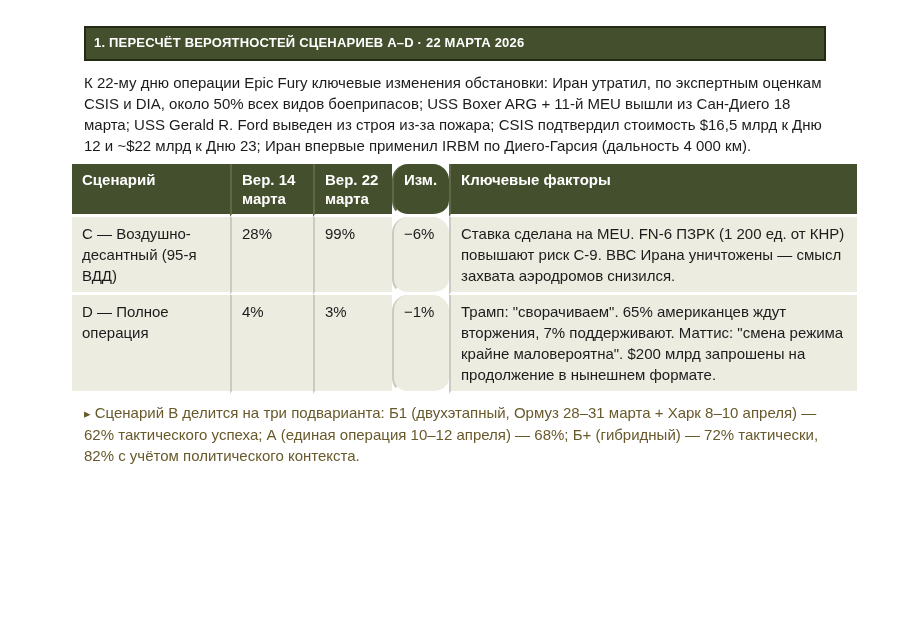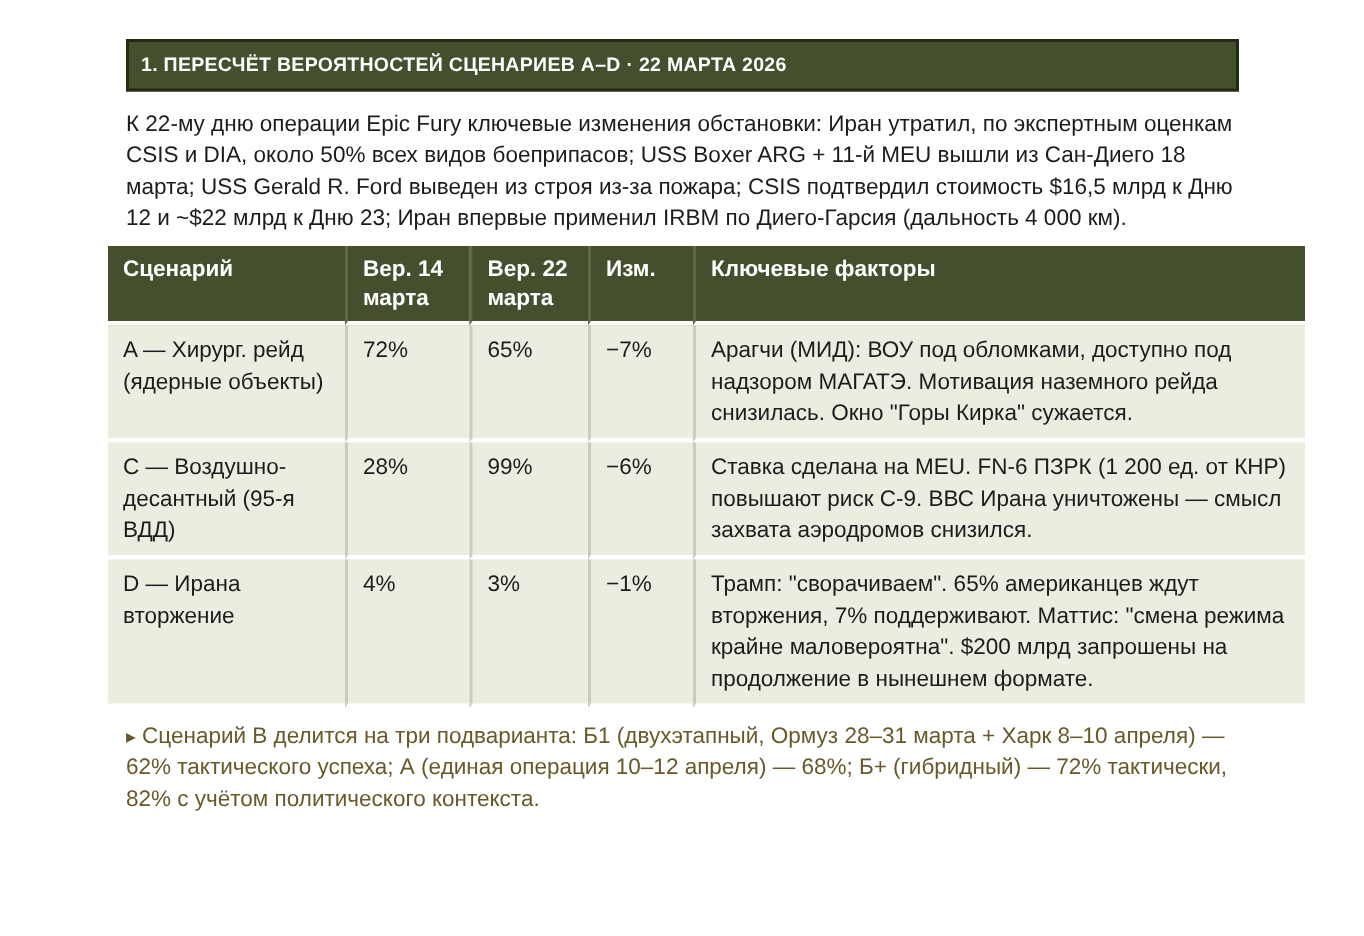--- a/index.html
+++ b/index.html
@@ -74,21 +74,21 @@
     background: var(--row-bg);
     vertical-align: top;
     padding: 6px 10px;
     line-height: 21px;
     border-bottom: 3px solid var(--page-bg);
   }
   table.scenarios td + td { border-left: 2px solid var(--cell-separator); }
   .c1 { width: 158px; }
   .c2 { width: 83px; }
   .c3 { width: 79px; }
-  .c4 { width: 70px; }
+  .c4 { width: 57px; border-radius: 16px; }
   .c5 { width: 408px; }
   .footer-note {
     margin: 8px 0 0 12px;
     width: 748px;
     color: var(--footer-text);
     font-size: 15px;
     line-height: 21px;
   }
   .footer-marker { font-size: 13px; }
 </style>
@@ -106,39 +106,32 @@
       <thead>
         <tr>
           <th class="c1">Сценарий</th>
           <th class="c2">Вер. 14 марта</th>
           <th class="c3">Вер. 22 марта</th>
           <th class="c4">Изм.</th>
           <th class="c5">Ключевые факторы</th>
         </tr>
       </thead>
       <tbody>
-      <tr>
-        <td class="c1">A — Хирург. рейд (ядерные объекты)</td>
-        <td class="c2">72%</td>
-        <td class="c3">65%</td>
-        <td class="c4">−7%</td>
-        <td class="c5">Арагчи (МИД): ВОУ под обломками, доступно под надзором МАГАТЭ. Мотивация наземного рейда снизилась. Окно "Горы Кирка" сужается.</td>
-      </tr>
 
 
       <tr>
         <td class="c1">C — Воздушно-десантный (95-я ВДД)</td>
         <td class="c2">28%</td>
         <td class="c3">99%</td>
         <td class="c4">−6%</td>
         <td class="c5">Ставка сделана на MEU. FN-6 ПЗРК (1 200 ед. от КНР) повышают риск C-9. ВВС Ирана уничтожены — смысл захвата аэродромов снизился.</td>
       </tr>
 
       <tr>
-        <td class="c1">D — Ирана вторжение</td>
+        <td class="c1">D — Полное операция</td>
         <td class="c2">4%</td>
         <td class="c3">3%</td>
         <td class="c4">−1%</td>
         <td class="c5">Трамп: "сворачиваем". 65% американцев ждут вторжения, 7% поддерживают. Маттис: "смена режима крайне маловероятна". $200 млрд запрошены на продолжение в нынешнем формате.</td>
       </tr>
     </tbody>
     </table>
 
     <p class="footer-note"><span class="footer-marker">▸</span> <span>Сценарий B делится на три подварианта: Б1 (двухэтапный, Ормуз 28–31 марта + Харк 8–10 апреля) — 62% тактического успеха; А (единая операция 10–12 апреля) — 68%; Б+ (гибридный) — 72% тактически, 82% с учётом политического контекста.</span></p>
 

